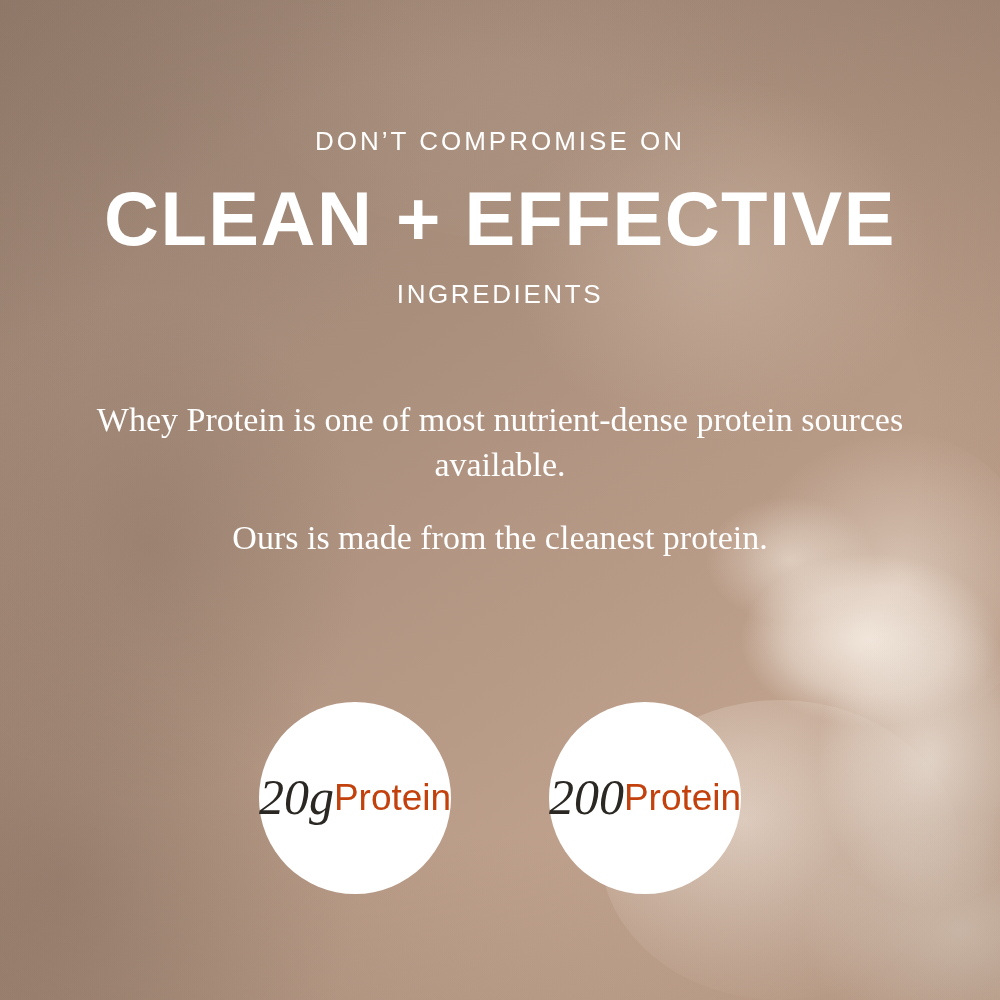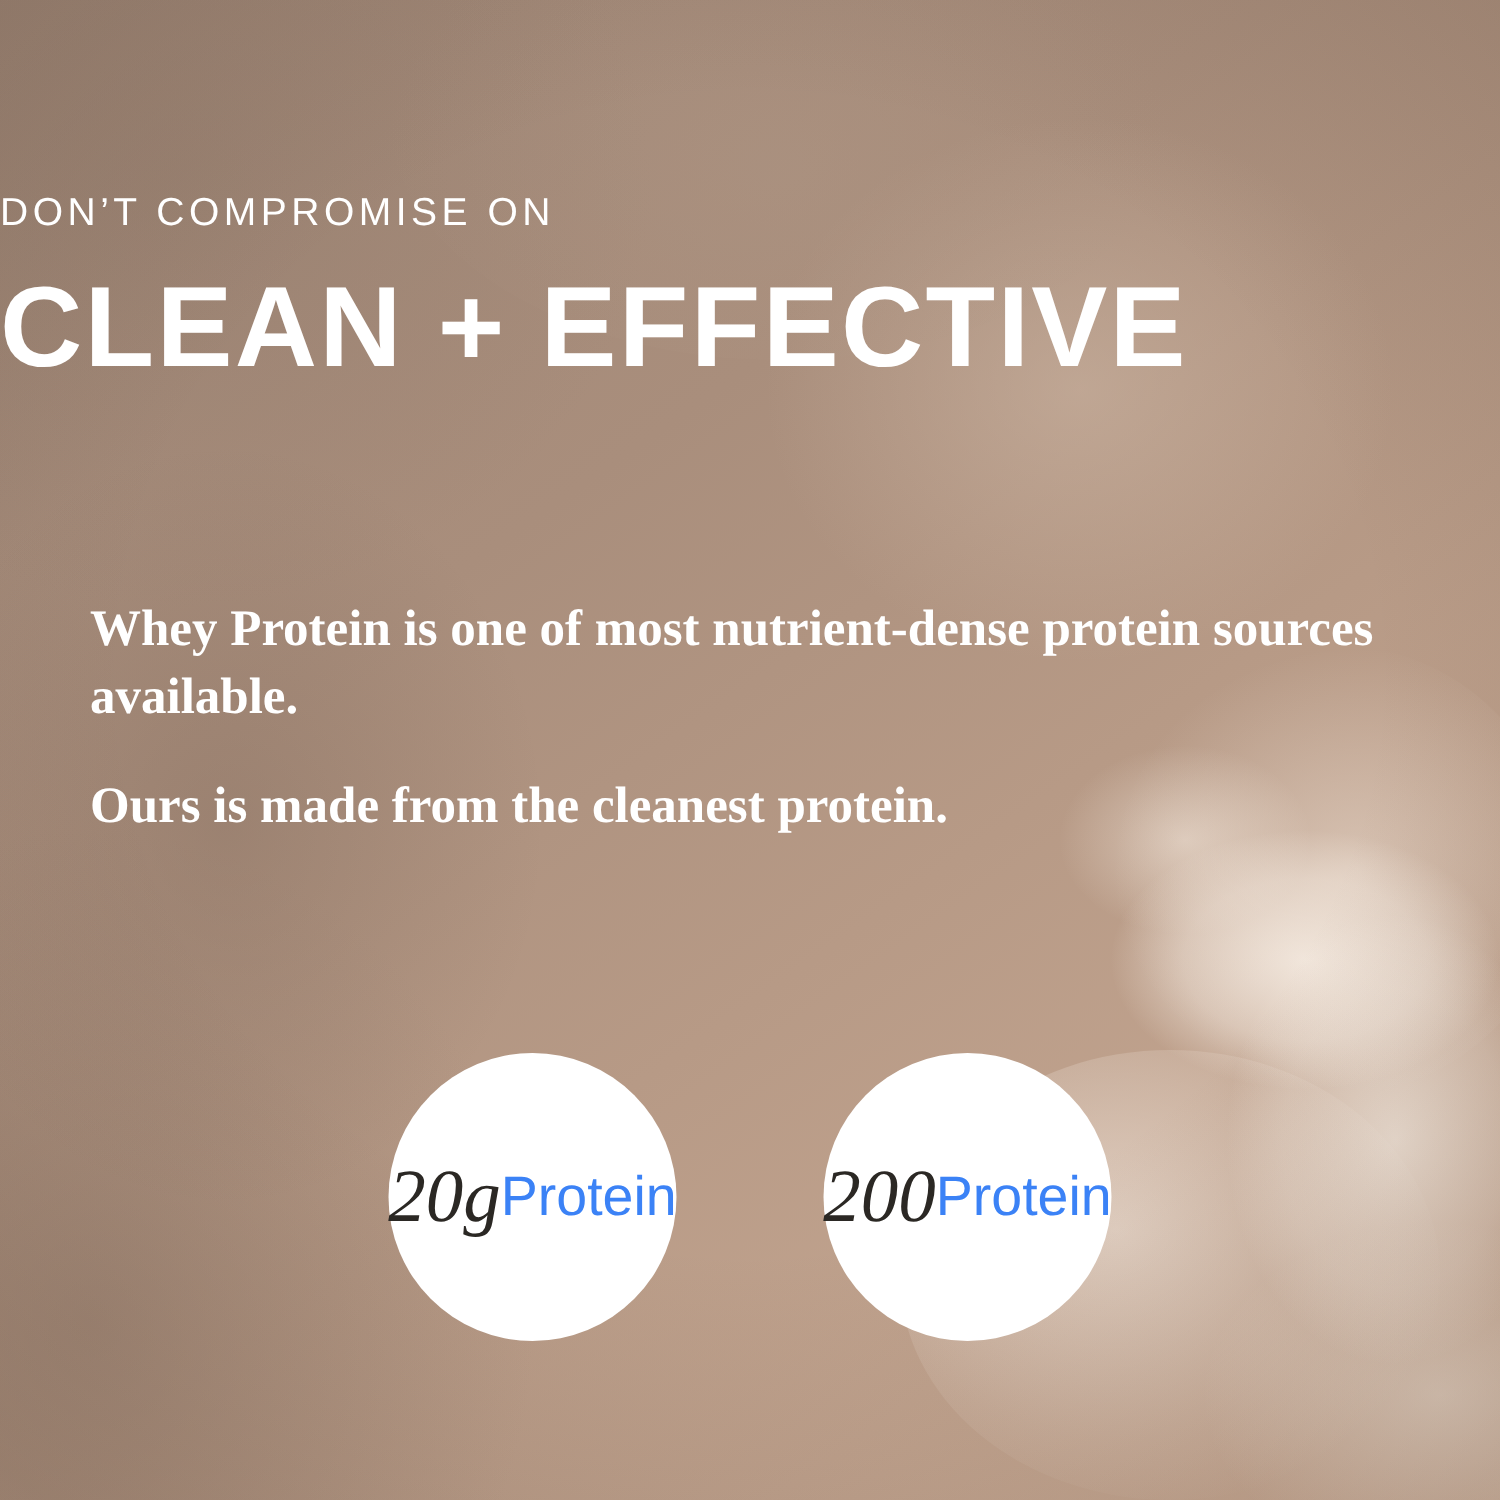--- a/index.html
+++ b/index.html
@@ -47,20 +47,21 @@
         background: radial-gradient(ellipse at 50% 60%, rgba(176,152,134,0.35) 0%, rgba(176,152,134,0) 72%); }
   .vignette {
     position: absolute; inset: 0; pointer-events: none;
     background: radial-gradient(ellipse 760px 700px at 50% 45%, rgba(0,0,0,0) 55%, rgba(70,52,40,0.18) 100%);
   }
 
   .content {
     position: relative;
     width: 1000px;
     height: 1000px;
+    text-align: center;
   }
 
   .eyebrow {
     position: absolute;
     left: 0; right: 0;
     top: 128px;
     color: #ffffff;
     font-size: 26px;
     letter-spacing: 3.0px;
     font-weight: 400;
@@ -92,21 +93,21 @@
 
   .body-block {
     position: absolute;
     left: 60px;
     right: 60px;
     top: 398px;
     color: #ffffff;
     font-family: "Liberation Serif", serif;
     font-size: 34px;
     line-height: 1.32;
-    font-weight: 700;
+    font-weight: 400;
   }
   .body-block p { margin: 0; }
   .body-block .para2 { margin-top: 28px; }
 
   .badges {
     position: absolute;
     left: 0; right: 0;
     top: 702px;
     display: flex;
     justify-content: center;
@@ -130,38 +131,39 @@
     font-style: italic;
     font-size: 50px;
     line-height: 1;
     color: #2b2824;
     margin-bottom: 2px;
   }
   .badge .label {
     font-family: "Liberation Sans", sans-serif;
     font-size: 37px;
     line-height: 1.05;
-    color: #3b82f6;
+    color: #c2410c;
     font-weight: 400;
   }
 </style>
 </head>
 <body>
 
 <div id="canvas">
   <div class="blotch b1"></div>
   <div class="blotch b2"></div>
   <div class="blotch b3"></div>
   <div class="blotch b4"></div>
   <div class="vignette"></div>
 
   <div class="content">
 
     <div class="eyebrow">DON’T COMPROMISE ON</div>
     <div class="headline">CLEAN + EFFECTIVE</div>
+    <div class="subline">INGREDIENTS</div>
 
     <div class="body-block">
       <p class="para1">Whey Protein is one of most nutrient-dense protein sources available.</p>
       <p class="para2">Ours is made from the cleanest protein.</p>
     </div>
 
     <div class="badges">
       <div class="badge">
         <div class="value">20g</div>
         <div class="label">Protein</div>

